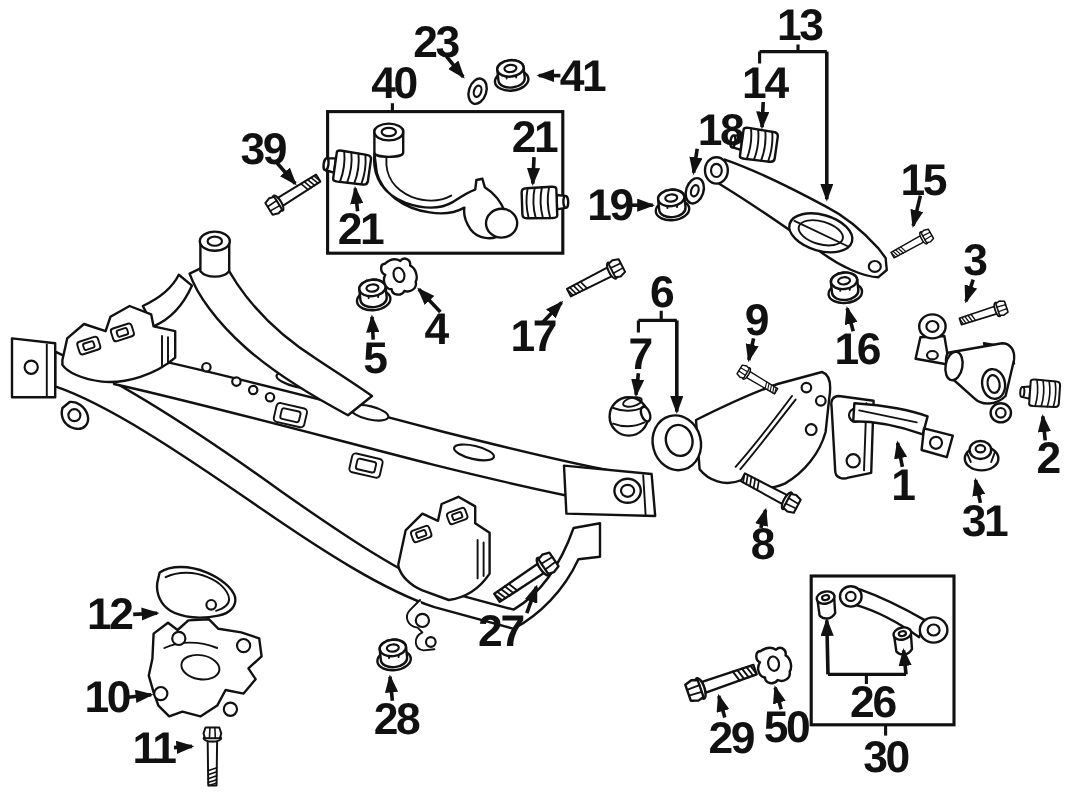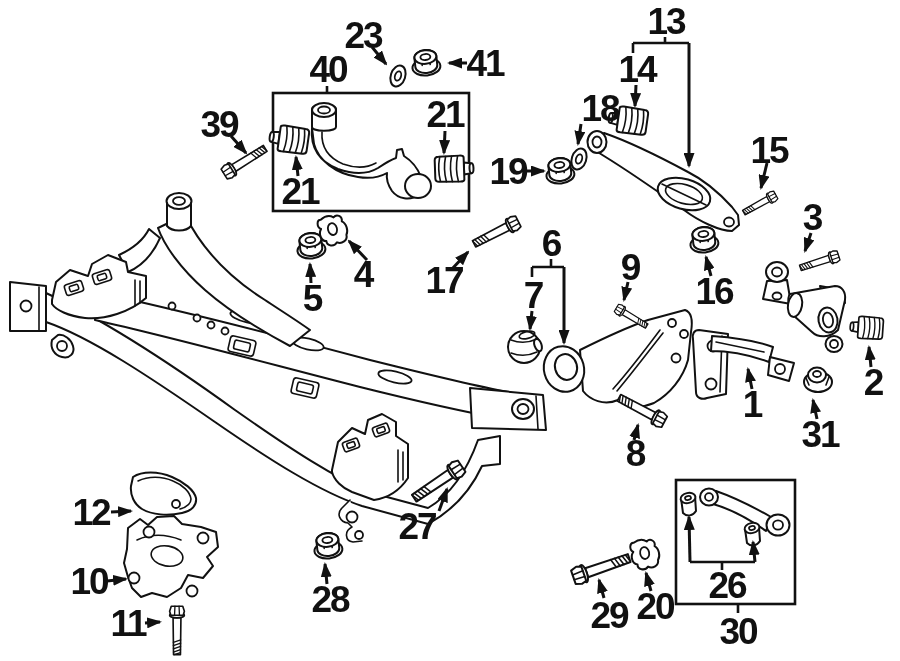--- a/index.html
+++ b/index.html
@@ -314,15 +314,15 @@
 <div class="callout" style="left:300px;top:191px">21</div>
 <div class="callout" style="left:445px;top:114px">21</div>
 <div class="callout" style="left:219px;top:124px">39</div>
 <div class="callout" style="left:363px;top:35px">23</div>
 <div class="callout" style="left:485px;top:63px">41</div>
 <div class="callout" style="left:738px;top:631px">30</div>
 <div class="callout" style="left:727px;top:585px">26</div>
 <div class="callout" style="left:417px;top:526px">27</div>
 <div class="callout" style="left:330px;top:599px">28</div>
 <div class="callout" style="left:609px;top:615px">29</div>
-<div class="callout" style="left:655px;top:606px">20</div>
+<div class="callout" style="left:655px;top:606px">50</div>
 <div class="callout" style="left:820px;top:434px">31</div>
 </div>
 
 </body></html>

